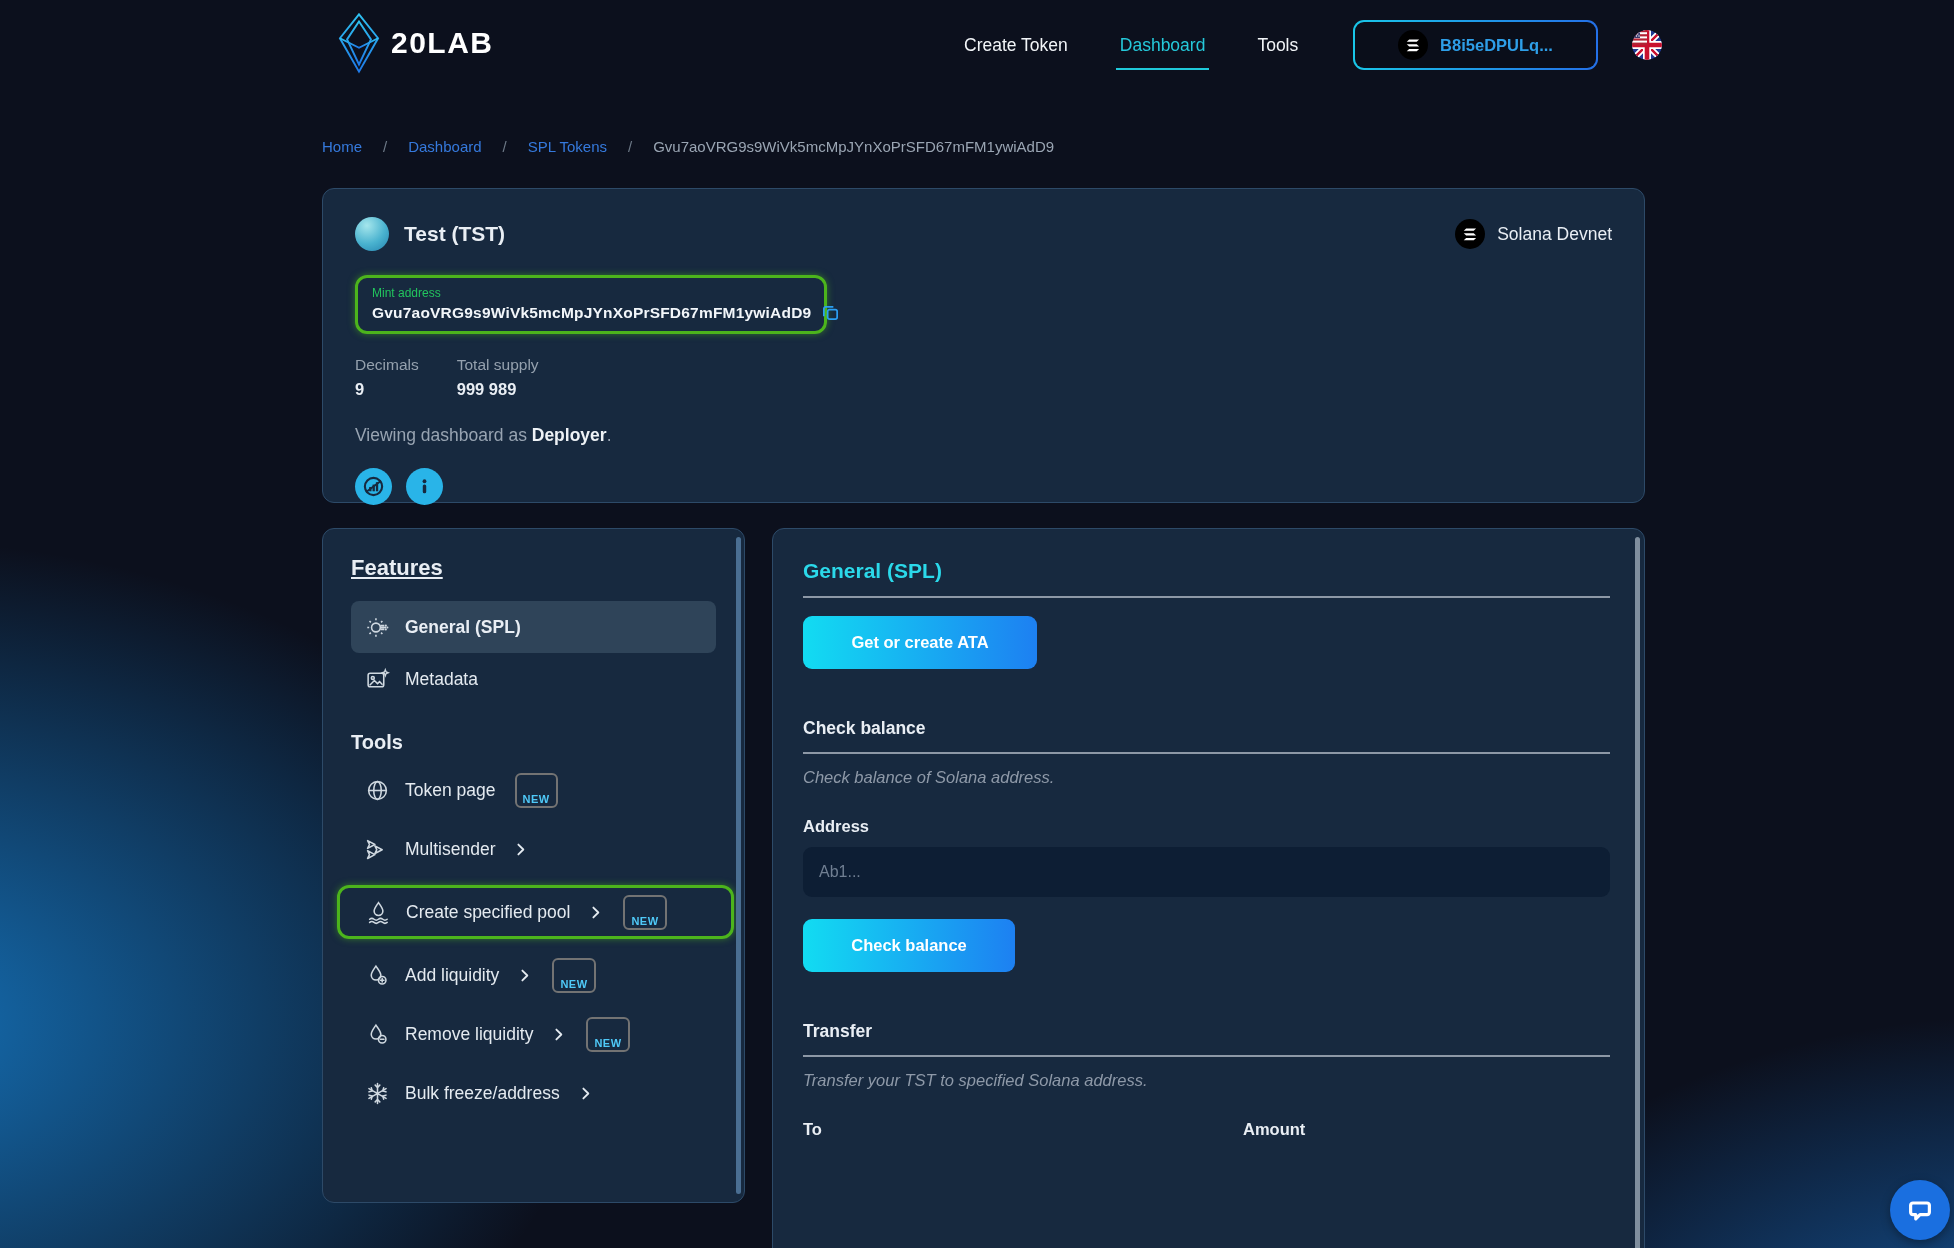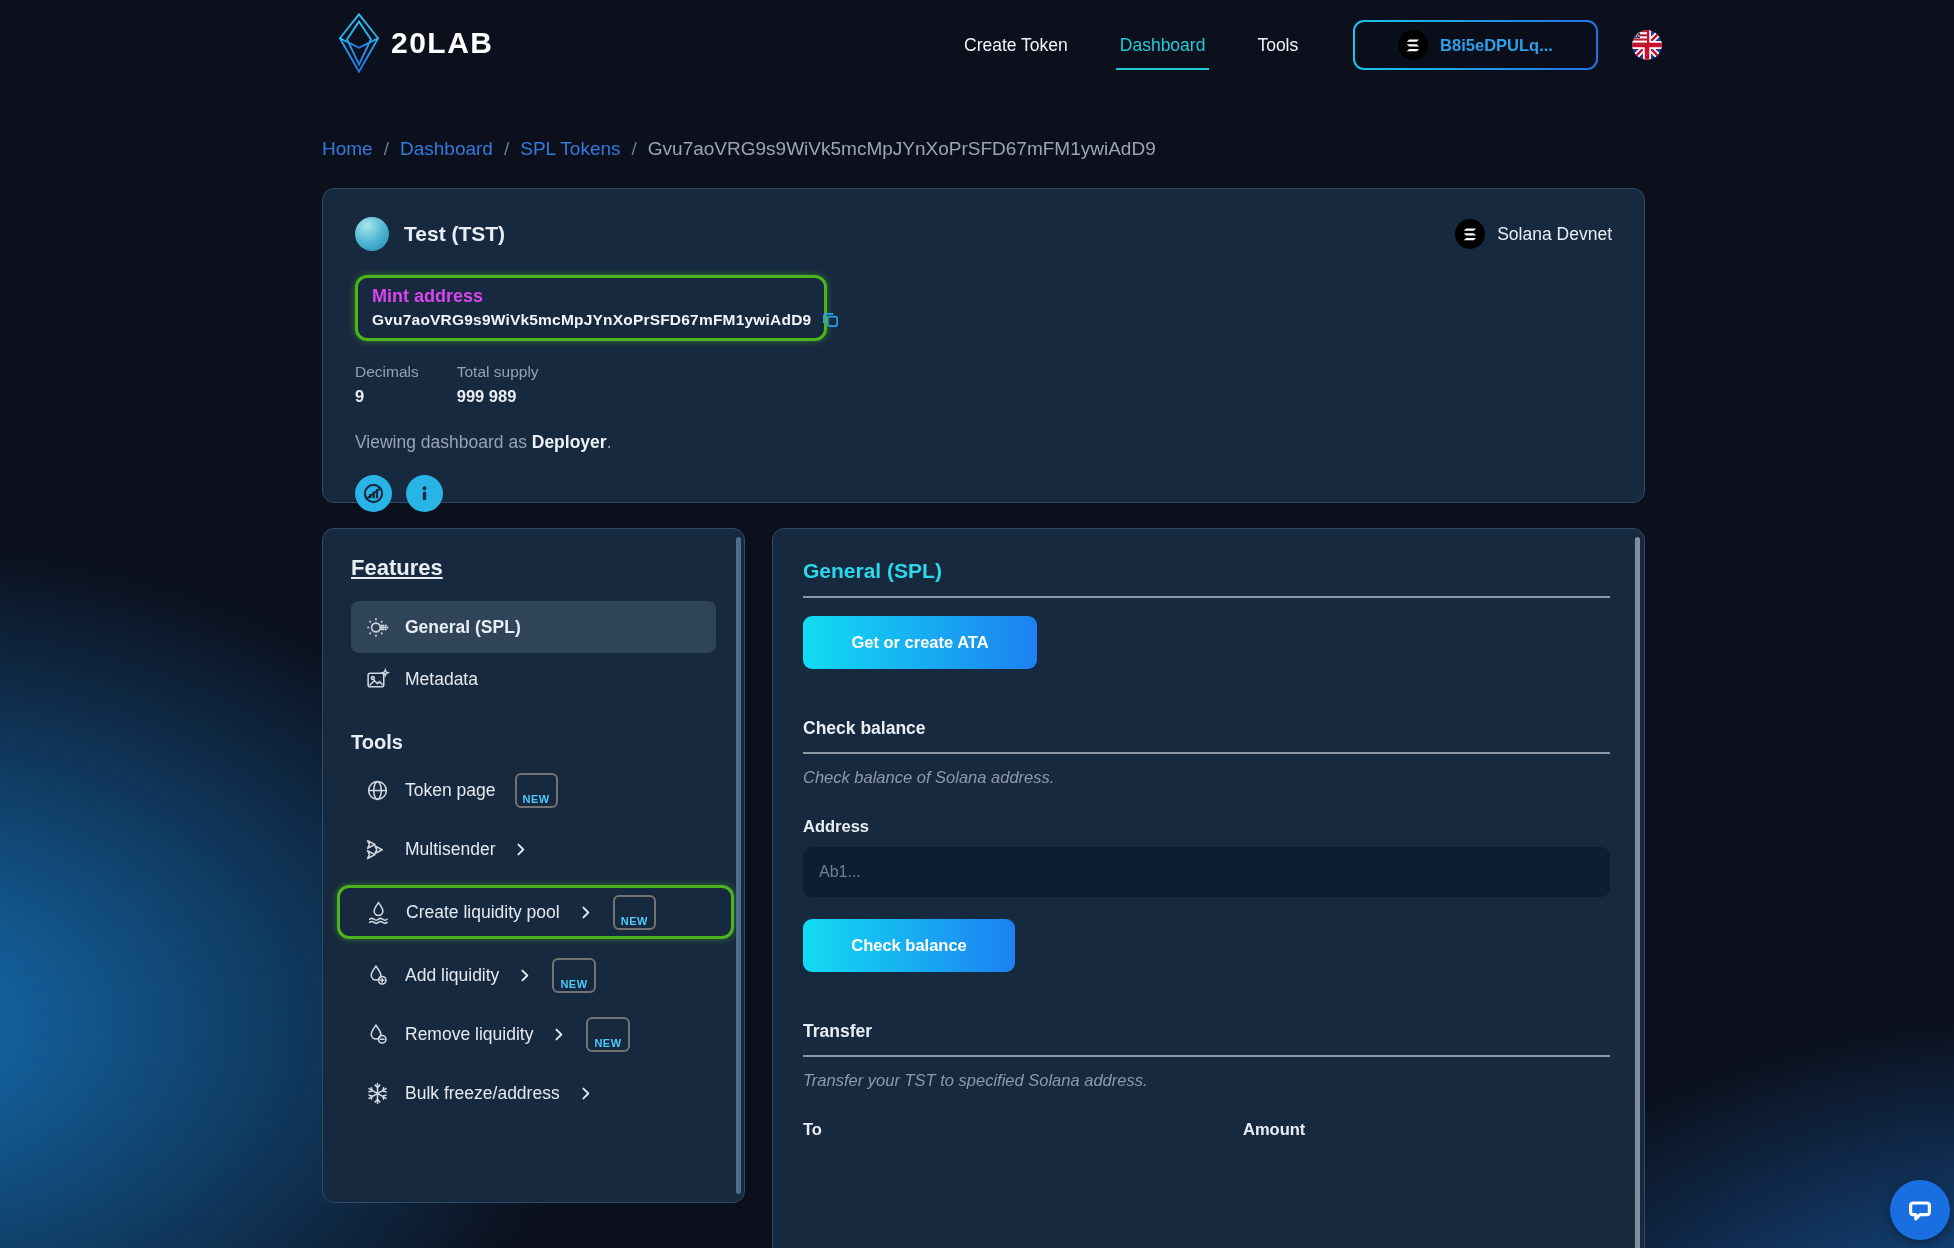--- a/index.html
+++ b/index.html
@@ -34,21 +34,21 @@
   }
   .wallet-inner {
     width:100%; height:100%; border-radius:9px; background:#0a0e1a;
     display:flex; align-items:center; justify-content:center; gap:12px;
   }
   .sol-badge { width:30px; height:30px; border-radius:50%; background:#000; display:flex; align-items:center; justify-content:center; flex:none; }
   .wallet-text { font-size:16.5px; font-weight:bold; color:#2e9fe8; }
   .flag { position:absolute; left:1620px; top:30px; width:30px; height:30px; border-radius:50%; overflow:hidden; cursor:pointer; }
 
   
-  .breadcrumb { position:absolute; left:322px; top:138px; font-size:19px; display:flex; gap:11px; align-items:center; }
+  .breadcrumb { position:absolute; left:322px; top:138px; font-size:15px; display:flex; gap:21px; align-items:center; }
   .crumb-link { color:#3579dc; text-decoration:none; cursor:pointer; }
   .crumb-sep { color:#6e7a88; }
   .crumb-current { color:#9aa5b3; }
 
   
   .card { position:absolute; background:#17293f; border:1px solid #2d4a68; border-radius:12px; }
   .token-card { left:322px; top:188px; width:1323px; height:315px; padding:28px 32px; }
   .sidebar-card { left:322px; top:528px; width:423px; height:675px; padding:26px 28px; }
   .main-card { left:772px; top:528px; width:873px; height:742px; padding:30px 34px 30px 30px; }
 
@@ -56,21 +56,21 @@
   .token-head { display:flex; align-items:center; }
   .token-avatar { width:34px; height:34px; border-radius:50%; flex:none;
     background:radial-gradient(circle at 35% 25%, #a5e6ec, #49b2cf 55%, #2c8db6 90%); }
   .token-name { margin-left:15px; font-size:21px; font-weight:bold; }
   .network { margin-left:auto; display:flex; align-items:center; gap:12px; font-size:17.5px; }
   .net-badge { width:30px; height:30px; border-radius:50%; background:#000; display:flex; align-items:center; justify-content:center; }
   .mint-box {
     margin-top:24px; width:472px; border:3px solid #4cb41c; border-radius:12px;
     padding:8px 14px 9px; box-shadow:0 0 7px rgba(76,180,28,.55);
   }
-  .mint-label { font-size:18px; color:#d946ef;font-weight:bold; }
+  .mint-label { font-size:12px; color:#22c55e; }
   .mint-row { display:flex; align-items:center; gap:10px; margin-top:3px; }
   .mint-address { font-size:15.5px; font-weight:bold; color:#f2f6fa; letter-spacing:.2px; }
   .copy-btn { background:none; border:none; cursor:pointer; display:flex; padding:0; }
   .stats-row { display:flex; margin-top:22px; }
   .stat { margin-right:38px; }
   .stat-label { font-size:15.5px; color:#95a1ae; }
   .stat-value { font-size:16.5px; font-weight:bold; margin-top:6px; }
   .viewing-line { margin-top:26px; font-size:17.5px; color:#98a4b2; }
   .viewing-role { color:#eef2f6; font-weight:bold; }
   .icon-row { margin-top:22px; display:flex; gap:14px; }
@@ -350,21 +350,21 @@
     </div>
 
     <div class="tool-item highlighted">
       <span>
         <svg width="25" height="25" viewBox="0 0 24 24" fill="none" stroke="#cfd8e0" stroke-width="1.5" stroke-linecap="round">
           <path d="M12 2.5 C10 5.5 7.8 8.2 7.8 10.6 a4.2 4.2 0 0 0 8.4 0 C16.2 8.2 14 5.5 12 2.5 Z"></path>
           <path d="M3.5 18.5 q2.1 -1.8 4.2 0 t4.2 0 t4.2 0 t4.2 0"></path>
           <path d="M3.5 21.5 q2.1 -1.8 4.2 0 t4.2 0 t4.2 0 t4.2 0"></path>
         </svg>
       </span>
-      <span>Create liquidity pool</span>
+      <span>Create specified pool</span>
       <span class="chev">
         <svg width="17" height="17" viewBox="0 0 24 24" fill="none" stroke="#e4eaf0" stroke-width="2.6" stroke-linecap="round" stroke-linejoin="round">
             <path d="M9 5 L16 12 L9 19"></path>
           </svg>
       </span>
       <span class="new-badge">NEW</span>
     </div>
 
     <div class="tool-item">
       <span>

